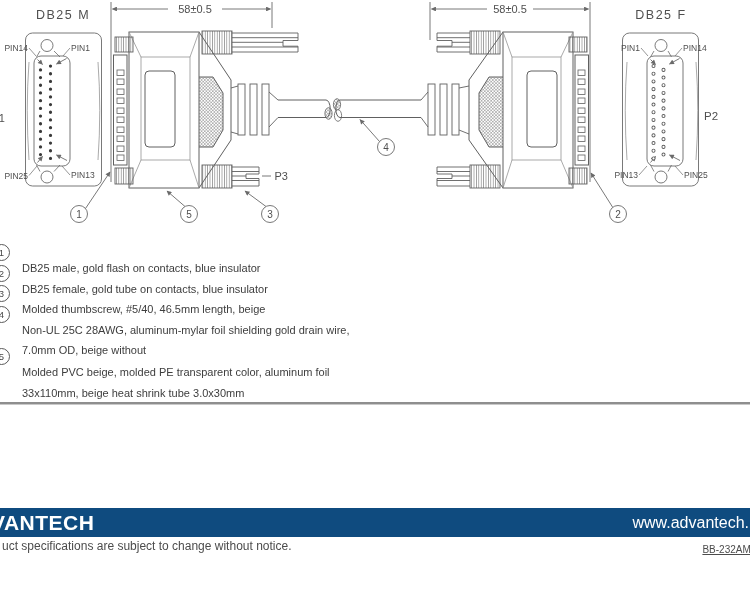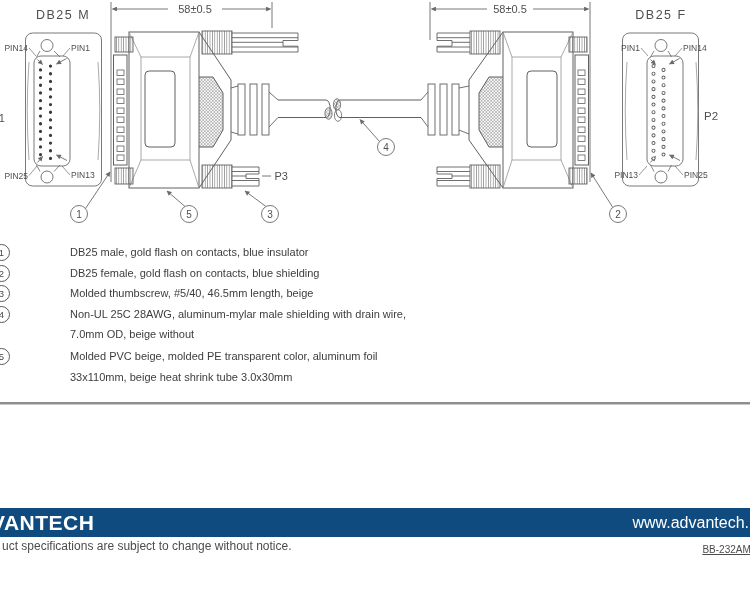--- a/index.html
+++ b/index.html
@@ -2,21 +2,21 @@
 <html><head>
 <meta charset="utf-8">
 <style>
   html,body{margin:0;padding:0;background:#fff;}
   .canvas{position:relative;width:750px;height:591px;background:#fff;overflow:hidden;
           font-family:"Liberation Sans",sans-serif;padding-left:25px;}
   svg text{font-family:"Liberation Sans",sans-serif;fill:#4f4f4f;}
   .drawing{position:absolute;left:0;top:0;}
   
   .note-line{position:absolute;left:0;height:14px;line-height:14px;font-size:11px;color:#3d3d3d;white-space:nowrap;}
-  .ntext{position:absolute;left:22px;top:0;margin-left:48px;}
+  .ntext{position:absolute;left:22px;top:16px;}
   .ncirc{position:absolute;left:-7px;top:-1px;width:15px;height:15px;border:1px solid #5a5a5a;border-radius:50%;
          font-size:9.5px;color:#4a4a4a;text-align:center;line-height:15px;font-style:normal;}
   .ncirc i{font-style:normal;}
   
   .rule{position:absolute;left:0;top:402px;width:750px;height:2px;background:#8e8e8e;box-shadow:0 1px 0 #c9c9c9;}
   
   .bar{position:absolute;left:0;top:508px;width:750px;height:29px;background:#0f4b7f;}
   .logo{position:absolute;left:-9px;top:0;height:29px;line-height:29px;color:#fff;font-size:21px;
         font-weight:bold;letter-spacing:.5px;white-space:nowrap;}
   .website{position:absolute;right:1px;top:0;height:39px;line-height:30px;color:#fff;font-size:16px;white-space:nowrap;}
@@ -240,29 +240,29 @@
     </g>
   </svg>
 
   <div>
     <div class="note-line" style="top:245px">
       <span class="ncirc"><i>1</i></span>
       <span class="ntext">DB25 male, gold flash on contacts, blue insulator</span>
     </div>
     <div class="note-line" style="top:266px">
       <span class="ncirc"><i>2</i></span>
-      <span class="ntext">DB25 female, gold flash on contacts, blue shielding</span>
+      <span class="ntext">DB25 female, gold tube on contacts, blue insulator</span>
     </div>
     <div class="note-line" style="top:286px">
       <span class="ncirc"><i>3</i></span>
       <span class="ntext">Molded thumbscrew, #5/40, 46.5mm length, beige</span>
     </div>
     <div class="note-line" style="top:307px">
       <span class="ncirc"><i>4</i></span>
-      <span class="ntext">Non-UL 25C 28AWG, aluminum-mylar male shielding with drain wire,</span>
+      <span class="ntext">Non-UL 25C 28AWG, aluminum-mylar foil shielding gold drain wire,</span>
     </div>
     <div class="note-line" style="top:327px">
       <span class="ntext">7.0mm OD, beige without</span>
     </div>
     <div class="note-line" style="top:349px">
       <span class="ncirc"><i>5</i></span>
       <span class="ntext">Molded PVC beige, molded PE transparent color, aluminum foil</span>
     </div>
     <div class="note-line" style="top:370px">
       <span class="ntext">33x110mm, beige heat shrink tube 3.0x30mm</span>

